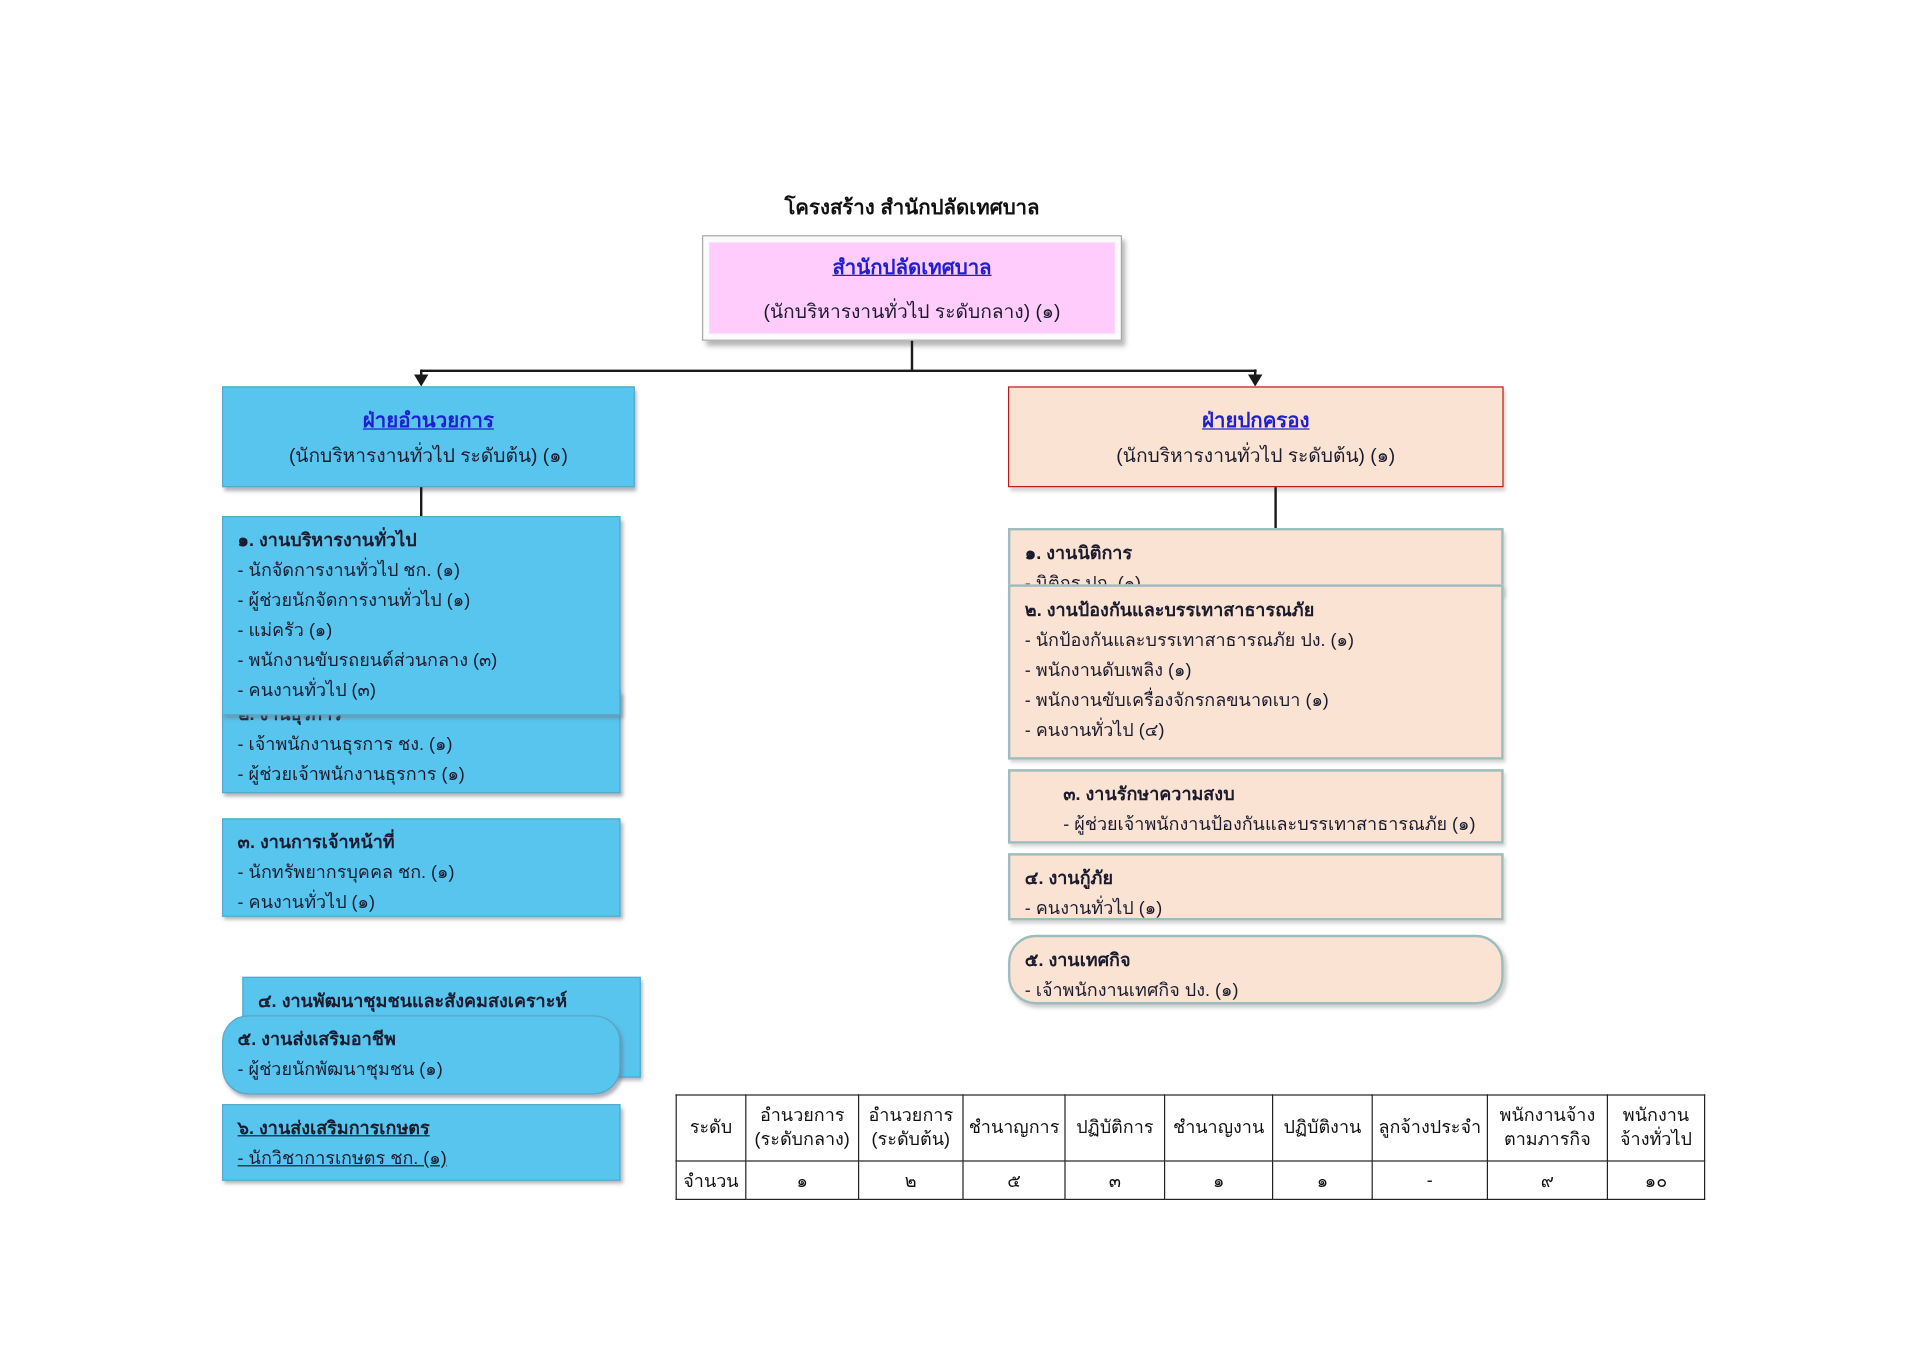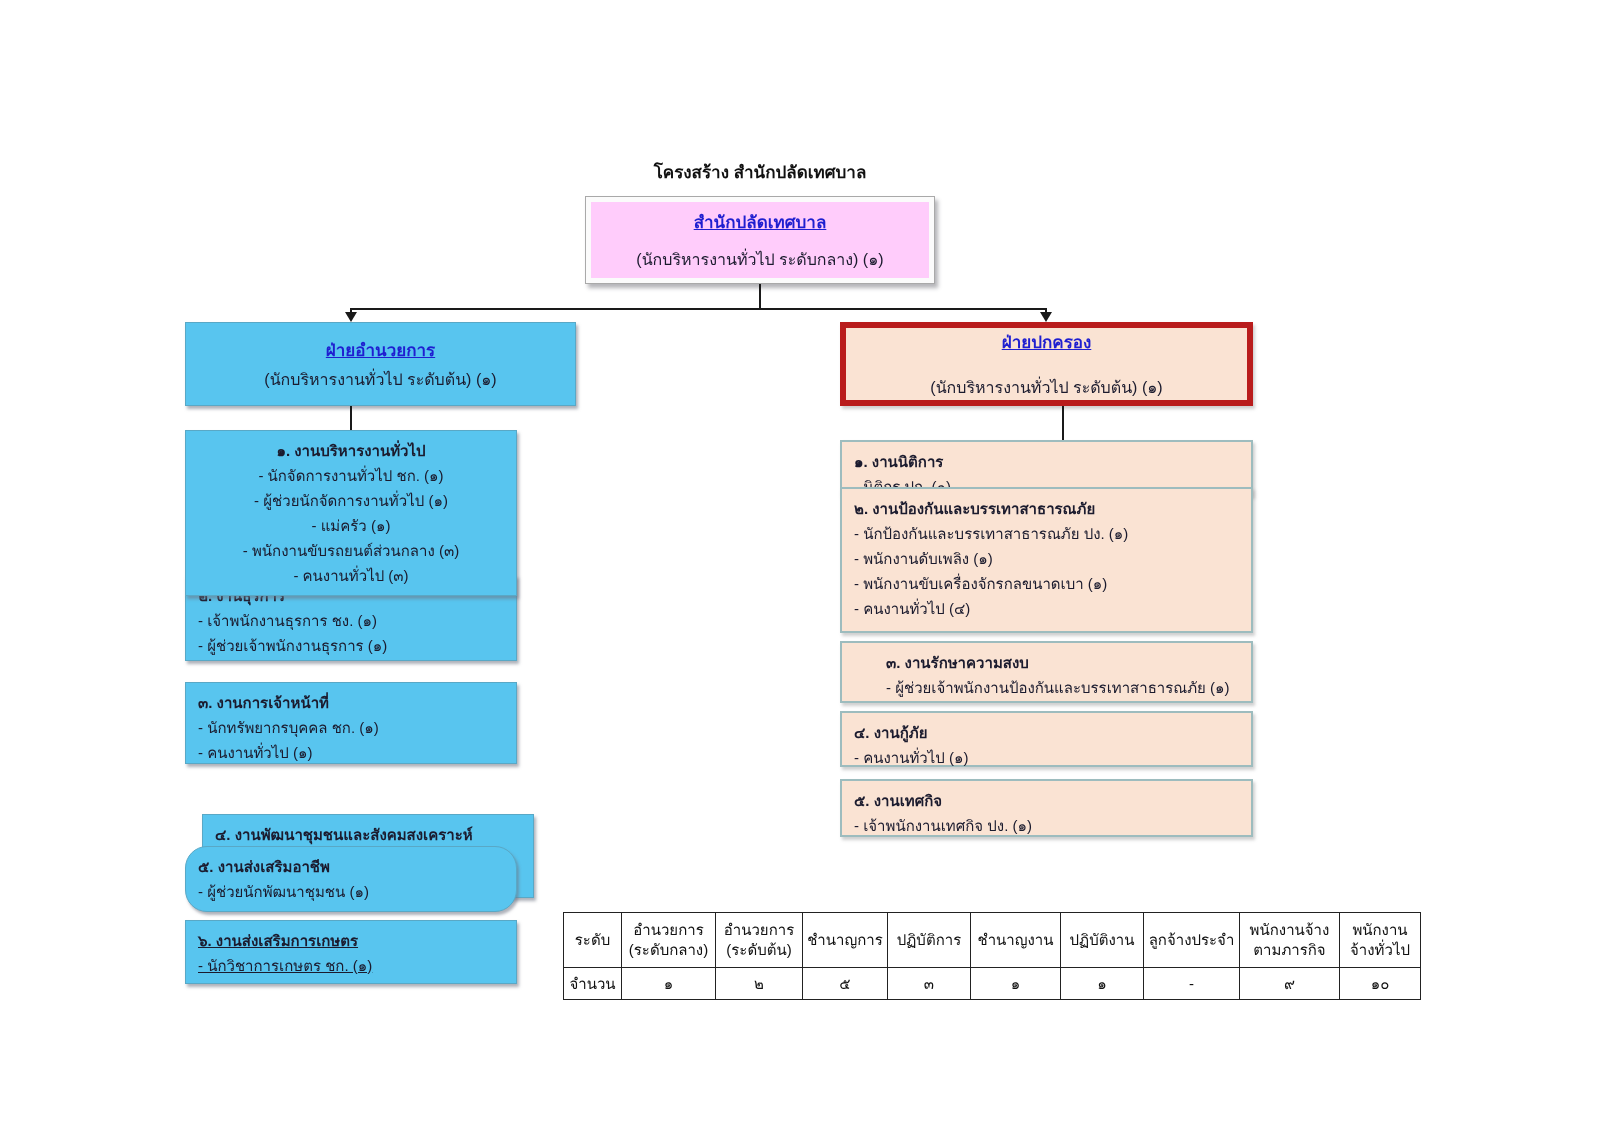--- a/index.html
+++ b/index.html
@@ -15,24 +15,24 @@
     box-sizing:border-box;}
   .root-inner{position:absolute;left:5px;top:5px;right:5px;bottom:5px;background:#ffccfb;
     display:flex;flex-direction:column;align-items:center;justify-content:center;gap:12px;}
 
   .dept-title{font-size:17px;font-weight:bold;color:#1f1fd0;text-decoration:underline;}
   .dept-sub{font-size:16px;color:#1b1b2e;}
 
   
   .branch{position:absolute;top:322px;height:84px;box-sizing:border-box;
     display:flex;flex-direction:column;align-items:center;justify-content:center;gap:4px;}
-  .branch.blue{left:185px;width:391px;background:#58c5ef;border:1px solid #59a8c6;
+  .branch.blue{left:185px;width:344px;background:#58c5ef;border:1px solid #59a8c6;
     box-shadow:2px 3px 3px rgba(110,115,130,.55);text-align:center;}
-  .branch.peach{left:840px;width:413px;background:#fae3d3;border:6px solid #b91c1c;
-    box-shadow:2px 3px 3px rgba(150,150,150,.45);justify-content:space-between;}
+  .branch.peach{left:840px;width:413px;background:#fae3d3;border:1px solid #b91c1c;
+    box-shadow:2px 3px 3px rgba(150,150,150,.45);}
 
   
   .box{position:absolute;box-sizing:border-box;padding:7px 12px 0 12px;font-size:15px;}
   .box.blue{left:185px;width:332px;background:#58c5ef;border:1px solid #59a8c6;
     box-shadow:2px 3px 3px rgba(110,115,130,.55);}
   .box.peach{left:840px;width:413px;background:#fae3d3;border:2px solid #9dbcbe;
     box-shadow:2px 3px 3px rgba(150,150,150,.45);}
   .g-head{font-weight:bold;line-height:25px;white-space:nowrap;}
   .g-item{line-height:25px;white-space:nowrap;}
 
@@ -75,21 +75,21 @@
     <div class="dept-sub">(นักบริหารงานทั่วไป ระดับต้น) (๑)</div>
   </div>
   <div class="branch peach">
     <div class="dept-title">ฝ่ายปกครอง</div>
     <div class="dept-sub">(นักบริหารงานทั่วไป ระดับต้น) (๑)</div>
   </div>
 
   <div class="line" style="left:350px;top:406px;width:2px;height:24px;"></div>
   <div class="line" style="left:1062px;top:406px;width:2px;height:34px;"></div>
 
-  <div class="box blue" style="top:430px;height:166px;z-index:3;text-align:center;">
+  <div class="box blue" style="top:430px;height:166px;z-index:3;">
     <div class="g-head">๑. งานบริหารงานทั่วไป</div>
     <div class="g-item">- นักจัดการงานทั่วไป ชก. (๑)</div>
     <div class="g-item">- ผู้ช่วยนักจัดการงานทั่วไป (๑)</div>
     <div class="g-item">- แม่ครัว (๑)</div>
     <div class="g-item">- พนักงานขับรถยนต์ส่วนกลาง (๓)</div>
     <div class="g-item">- คนงานทั่วไป (๓)</div>
   </div>
 
   <div class="box blue" style="top:575px;height:86px;z-index:2;">
     <div class="g-head">๒. งานธุรการ</div>
@@ -134,21 +134,21 @@
   <div class="box peach" style="top:641px;height:62px;padding-left:44px;">
     <div class="g-head">๓. งานรักษาความสงบ</div>
     <div class="g-item">- ผู้ช่วยเจ้าพนักงานป้องกันและบรรเทาสาธารณภัย (๑)</div>
   </div>
 
   <div class="box peach" style="top:711px;height:56px;">
     <div class="g-head">๔. งานกู้ภัย</div>
     <div class="g-item">- คนงานทั่วไป (๑)</div>
   </div>
 
-  <div class="box peach" style="top:779px;height:58px;">
+  <div class="box peach" style="top:779px;height:58px;border-radius:23px;">
     <div class="g-head">๕. งานเทศกิจ</div>
     <div class="g-item">- เจ้าพนักงานเทศกิจ  ปง. (๑)</div>
   </div>
 
   <table class="staff-table">
     <colgroup>
       <col style="width:58px">
         <col style="width:94px">
         <col style="width:87px">
         <col style="width:85px">

